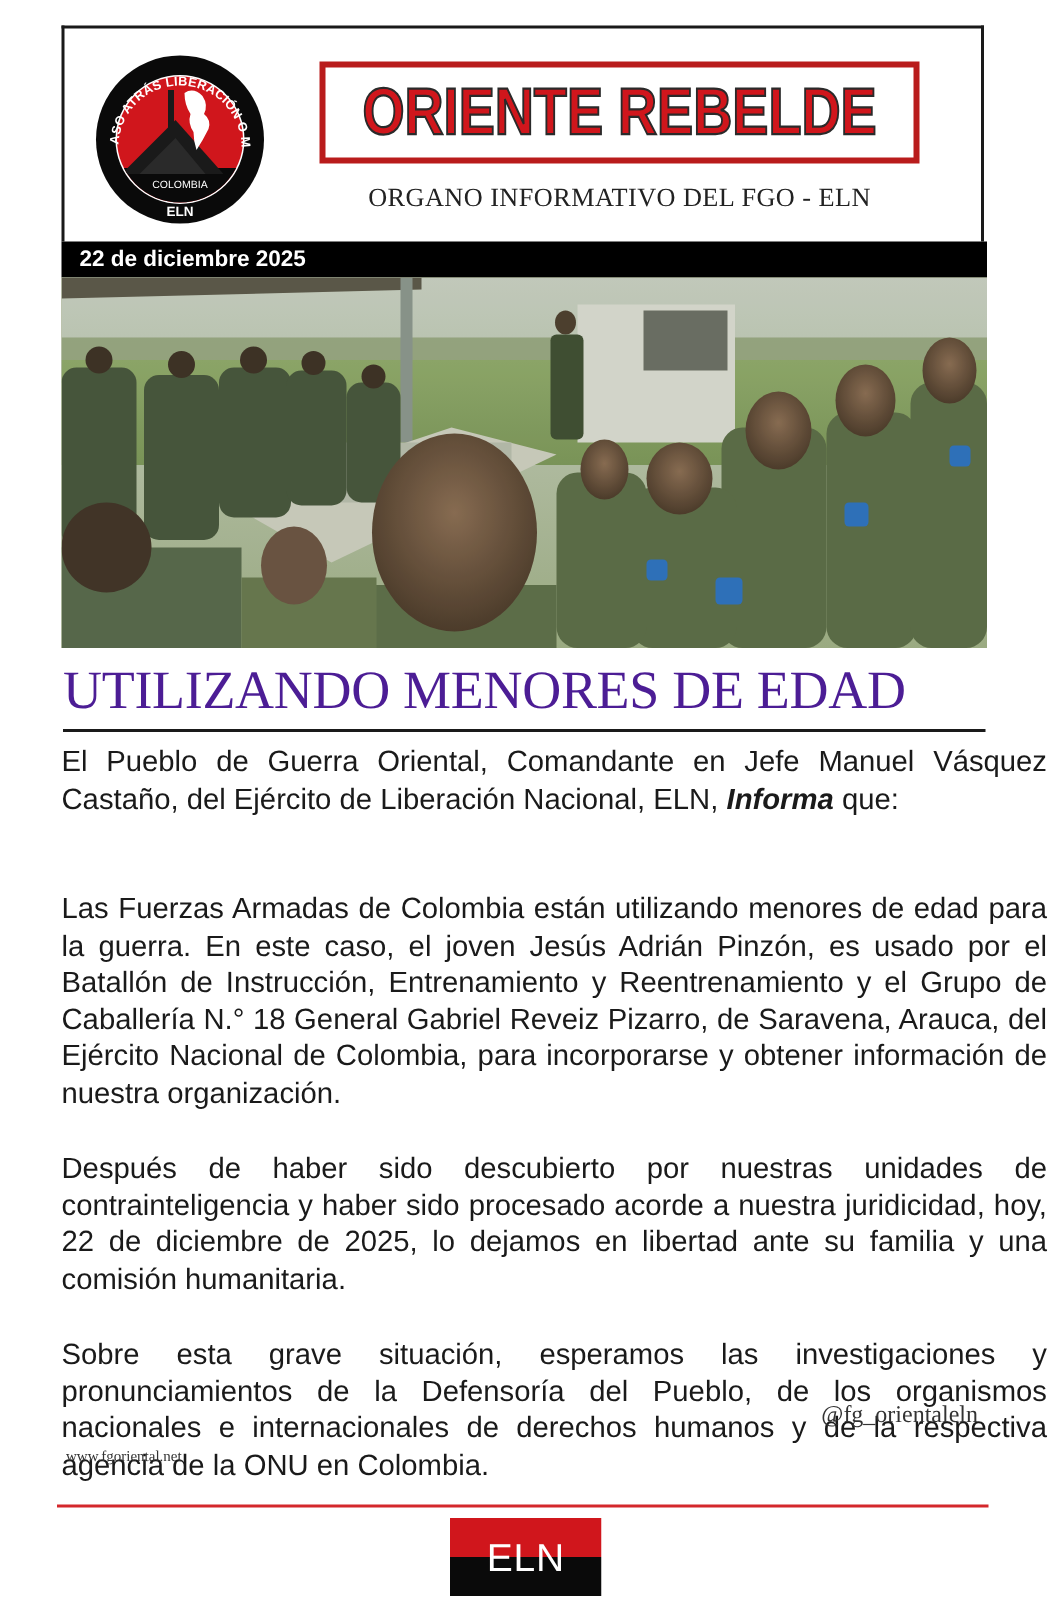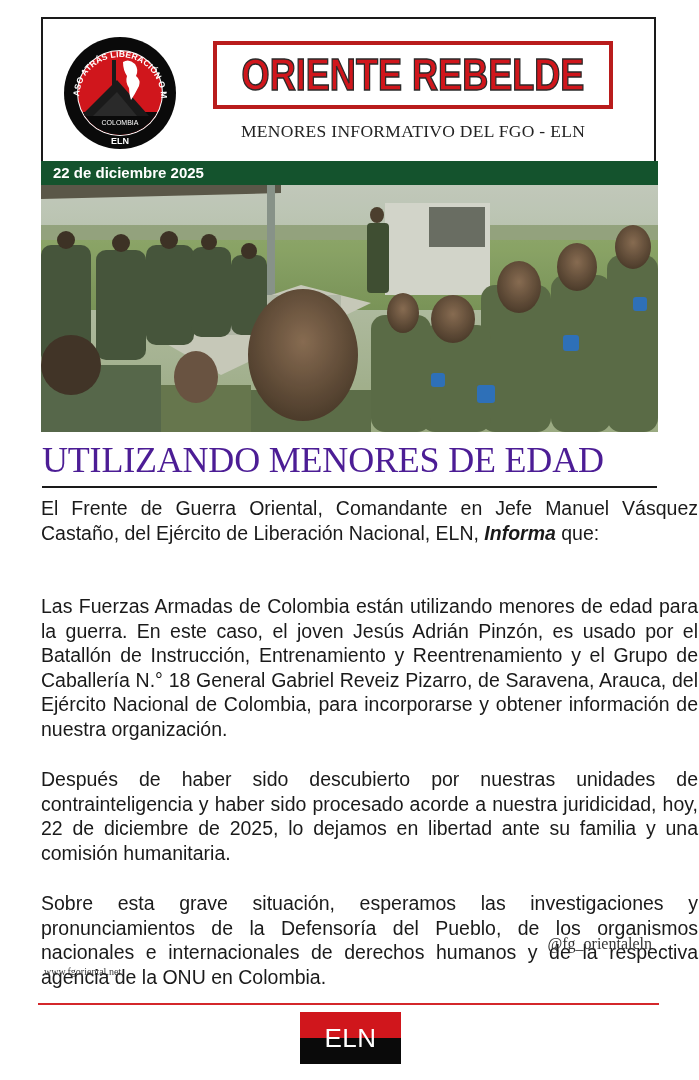--- a/index.html
+++ b/index.html
@@ -7,21 +7,21 @@
 
     .header-box { position: absolute; left: 41px; top: 17px; width: 615px; height: 144px; border: 2px solid #1a1a1a; border-bottom: none; box-sizing: border-box; background: #fff; }
 
     .logo { position: absolute; left: 63px; top: 36px; width: 114px; height: 114px; }
 
     .title-box { position: absolute; left: 213px; top: 41px; width: 400px; height: 68px; border: 4px solid #b91c1c; box-sizing: border-box; background: #fff; display: flex; align-items: center; justify-content: center; }
     .title-text { font-family: "Liberation Sans", sans-serif; font-weight: bold; font-size: 44px; letter-spacing: 0px; color: #d0161c; -webkit-text-stroke: 1.5px #2a2a2a; transform: scaleX(0.82); white-space: nowrap; line-height: 1; }
 
     .subtitle { position: absolute; left: 213px; top: 121px; width: 400px; text-align: center; font-family: "Liberation Serif", serif; font-size: 17.5px; letter-spacing: 0.3px; color: #222; }
 
-    .date-bar { position: absolute; left: 41px; top: 161px; width: 617px; height: 24px; background: #14532d; }
+    .date-bar { position: absolute; left: 41px; top: 161px; width: 617px; height: 24px; background: #000000; }
     .date-text { position: absolute; left: 12px; top: 3px; color: #fff; font-weight: bold; font-size: 15px; font-family: "Liberation Sans", sans-serif; }
 
     .photo { position: absolute; left: 41px; top: 185px; width: 617px; height: 247px; overflow: hidden; background: #7c8a5e; }
 
     .headline { position: absolute; left: 42px; top: 441px; width: 620px; font-family: "Liberation Serif", serif; font-size: 36px; color: #4c1d95; letter-spacing: -0.2px; white-space: nowrap; line-height: 1.1; }
     .headline-rule { position: absolute; left: 42px; top: 486px; width: 615px; height: 2px; background: #1a1a1a; }
 
     .body-text { position: absolute; left: 41px; width: 657px; font-family: "Liberation Sans", sans-serif; font-size: 19.5px; line-height: 24.5px; color: #1a1a1a; text-align: justify; }
     .body-text.last-left { text-align-last: left; }
     .p1 { top: 496px; }
@@ -67,21 +67,21 @@
     </text>
     <text x="57" y="89" text-anchor="middle" font-family="Liberation Sans, sans-serif" font-size="7" fill="#ffffff">COLOMBIA</text>
     <text x="57" y="108" text-anchor="middle" font-family="Liberation Sans, sans-serif" font-size="9" font-weight="bold" fill="#ffffff">ELN</text>
   </svg>
 </div>
 
 <div class="title-box">
   <span class="title-text">ORIENTE REBELDE</span>
 </div>
 
-<div class="subtitle">MENORES INFORMATIVO DEL FGO - ELN</div>
+<div class="subtitle">ORGANO INFORMATIVO DEL FGO - ELN</div>
 
 <div class="date-bar">
   <span class="date-text">22 de diciembre 2025</span>
 </div>
 
 <div class="photo">
   <svg width="617" height="247" viewBox="0 0 617 247" xmlns="http://www.w3.org/2000/svg">
     <defs>
       <linearGradient id="sky" x1="0" y1="0" x2="0" y2="1">
         <stop offset="0" stop-color="#c9cfc4"></stop>
@@ -155,21 +155,21 @@
     <rect x="120" y="200" width="90" height="47" fill="#66764e"></rect>
     <ellipse cx="30" cy="180" rx="30" ry="30" fill="#3e2e24"></ellipse>
     <ellipse cx="155" cy="192" rx="22" ry="26" fill="#6a5040"></ellipse>
     <rect x="0" y="0" width="617" height="247" fill="#6a7a52" opacity="0.08"></rect>
   </svg>
 </div>
 
 <div class="headline">UTILIZANDO MENORES DE EDAD</div>
 <div class="headline-rule"></div>
 
-<div class="body-text p1 last-left"><span>El Frente de Guerra Oriental, Comandante en Jefe Manuel Vásquez Castaño, del Ejército de Liberación Nacional, ELN, </span><span class="em">Informa</span><span> que:</span></div>
+<div class="body-text p1 last-left"><span>El Pueblo de Guerra Oriental, Comandante en Jefe Manuel Vásquez Castaño, del Ejército de Liberación Nacional, ELN, </span><span class="em">Informa</span><span> que:</span></div>
 
 <div class="body-text p2 last-left">Las Fuerzas Armadas de Colombia están utilizando menores de edad para la guerra. En este caso, el joven Jesús Adrián Pinzón, es usado por el Batallón de Instrucción, Entrenamiento y Reentrenamiento y el Grupo de Caballería N.° 18 General Gabriel Reveiz Pizarro, de Saravena, Arauca, del Ejército Nacional de Colombia, para incorporarse y obtener información de nuestra organización.</div>
 
 <div class="body-text p3 last-left">Después de haber sido descubierto por nuestras unidades de contrainteligencia y haber sido procesado acorde a nuestra juridicidad, hoy, 22 de diciembre de 2025, lo dejamos en libertad ante su familia y una comisión humanitaria.</div>
 
 <div class="body-text p4 last-left">Sobre esta grave situación, esperamos las investigaciones y pronunciamientos de la Defensoría del Pueblo, de los organismos nacionales e internacionales de derechos humanos y de la respectiva agencia de la ONU en Colombia.</div>
 
 <div class="footer-left">www.fgoriental.net</div>
 <div class="footer-right">@fg_orientaleln</div>
 <div class="footer-rule"></div>

